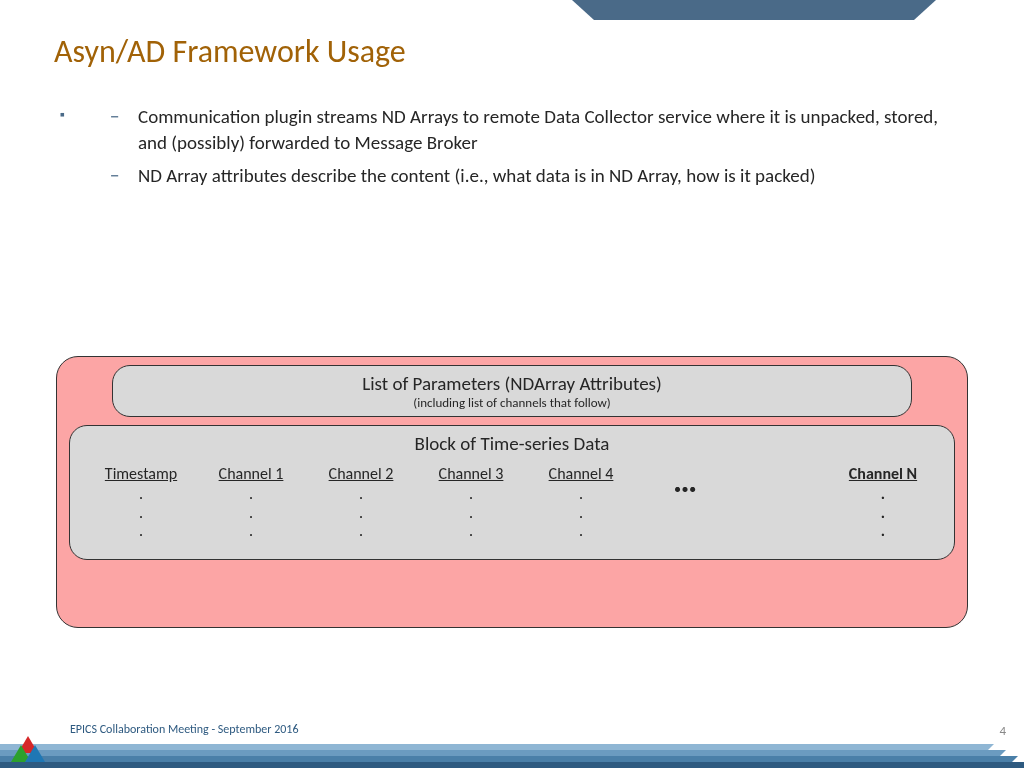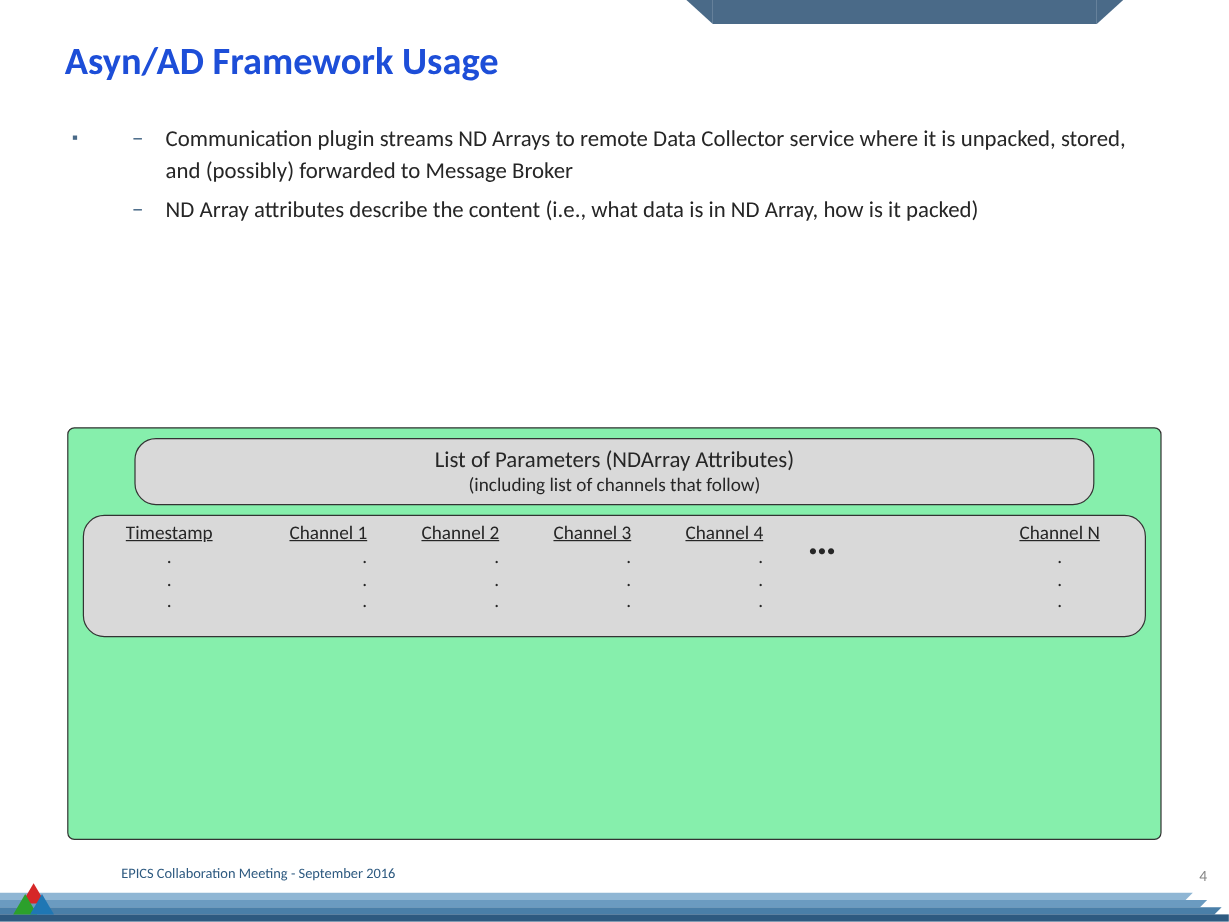--- a/index.html
+++ b/index.html
@@ -34,22 +34,22 @@
     right: -22px;
     top: 0;
     border-top: 20px solid #4a6a88;
     border-right: 22px solid transparent;
   }
   h1.title {
     position: absolute;
     top: 32px;
     left: 54px;
     font-size: 32px;
-    font-weight: 700;
-    color: #1d4ed8;
+    font-weight: 400;
+    color: #a16207;
     font-family: "Trebuchet MS", Calibri, sans-serif;
   }
   ul.main {
     position: absolute;
     top: 96px;
     left: 60px;
     right: 60px;
     list-style: none;
     font-size: 20px;
     line-height: 1.35;
@@ -82,37 +82,37 @@
     position: absolute;
     left: 20px;
     top: 0;
     color: #4a6a88;
   }
   .packet-outer {
     position: absolute;
     left: 56px;
     top: 356px;
     width: 912px;
-    height: 344px;
-    background: #86efac;
+    height: 272px;
+    background: #fca5a5;
     border: 1px solid #333;
-    border-radius: 6px;
+    border-radius: 22px;
     padding: 8px 12px 10px 12px;
   }
   .params-box {
     margin: 0 auto;
     width: 800px;
     background: #d9d9d9;
     border: 1px solid #333;
     border-radius: 18px;
     text-align: center;
     padding: 6px 0 6px 0;
   }
   .params-title { font-size: 19px; }
-  .params-sub { font-size: 16px; }
+  .params-sub { font-size: 13px; }
   .ts-box {
     margin-top: 8px;
     background: #d9d9d9;
     border: 1px solid #333;
     border-radius: 18px;
     padding: 6px 16px 18px 16px;
   }
   .ts-title {
     text-align: center;
     font-size: 19px;
@@ -123,30 +123,30 @@
     align-items: flex-start;
   }
   .col {
     text-align: center;
     font-size: 16px;
     line-height: 1.15;
   }
   .col .hdr { text-decoration: underline; margin-bottom: 2px; display:block; }
   .col .dot { display:block; }
   .col.ts { width: 110px; }
-  .col.ch { width: 110px; text-align: right; }
+  .col.ch { width: 110px; }
   .ellips {
     width: 100px;
     font-size: 34px;
     font-weight: 700;
     letter-spacing: 2px;
     line-height: 0.6;
     padding-top: 6px;
   }
-  .col.chn { width: 110px; margin-left: auto; }
+  .col.chn { width: 110px; margin-left: auto; font-weight: bold; }
   .red-note {
     margin-top: 14px;
     text-align: center;
     color: #c00000;
     font-size: 17px;
     line-height: 1.3;
     padding: 0 10px;
   }
   .footer-bars {
     position: absolute;
@@ -163,21 +163,20 @@
   .bar.b1 { background:#2e5a80; width:1024px; bottom:0; height:6px;}
   .bar.b2 { background:#4a7fa8; width:1024px; bottom:6px; height:6px; left: -12px; transform: skewX(-45deg); transform-origin: left bottom; }
   .bar.b3 { background:#6b9bc0; width:1024px; bottom:12px; height:6px; left: -24px; transform: skewX(-45deg); transform-origin: left bottom;}
   .bar.b4 { background:#8fb6d4; width:1024px; bottom:18px; height:6px; left: -36px; transform: skewX(-45deg); transform-origin: left bottom;}
   .footer-text {
     position: absolute;
     left: 70px;
     bottom: 32px;
     font-size: 12px;
     color: #2e5a80;
-    margin-left: 31px;
   }
   .triangle-logo {
     position: absolute;
     left: 14px;
     bottom: 6px;
     width: 28px;
     height: 26px;
   }
   .triangle-logo .t {
     position: absolute;
@@ -209,20 +208,21 @@
     </ul>
   </li>
 </ul>
 
 <div class="packet-outer">
   <div class="params-box">
     <div class="params-title">List of Parameters (NDArray Attributes)</div>
     <div class="params-sub">(including list of channels that follow)</div>
   </div>
   <div class="ts-box">
+    <div class="ts-title">Block of Time-series Data</div>
     <div class="cols">
       <div class="col ts">
         <span class="hdr">Timestamp</span>
         <span class="dot">.</span>
         <span class="dot">.</span>
         <span class="dot">.</span>
       </div>
       <div class="col ch">
         <span class="hdr">Channel 1</span>
         <span class="dot">.</span>

